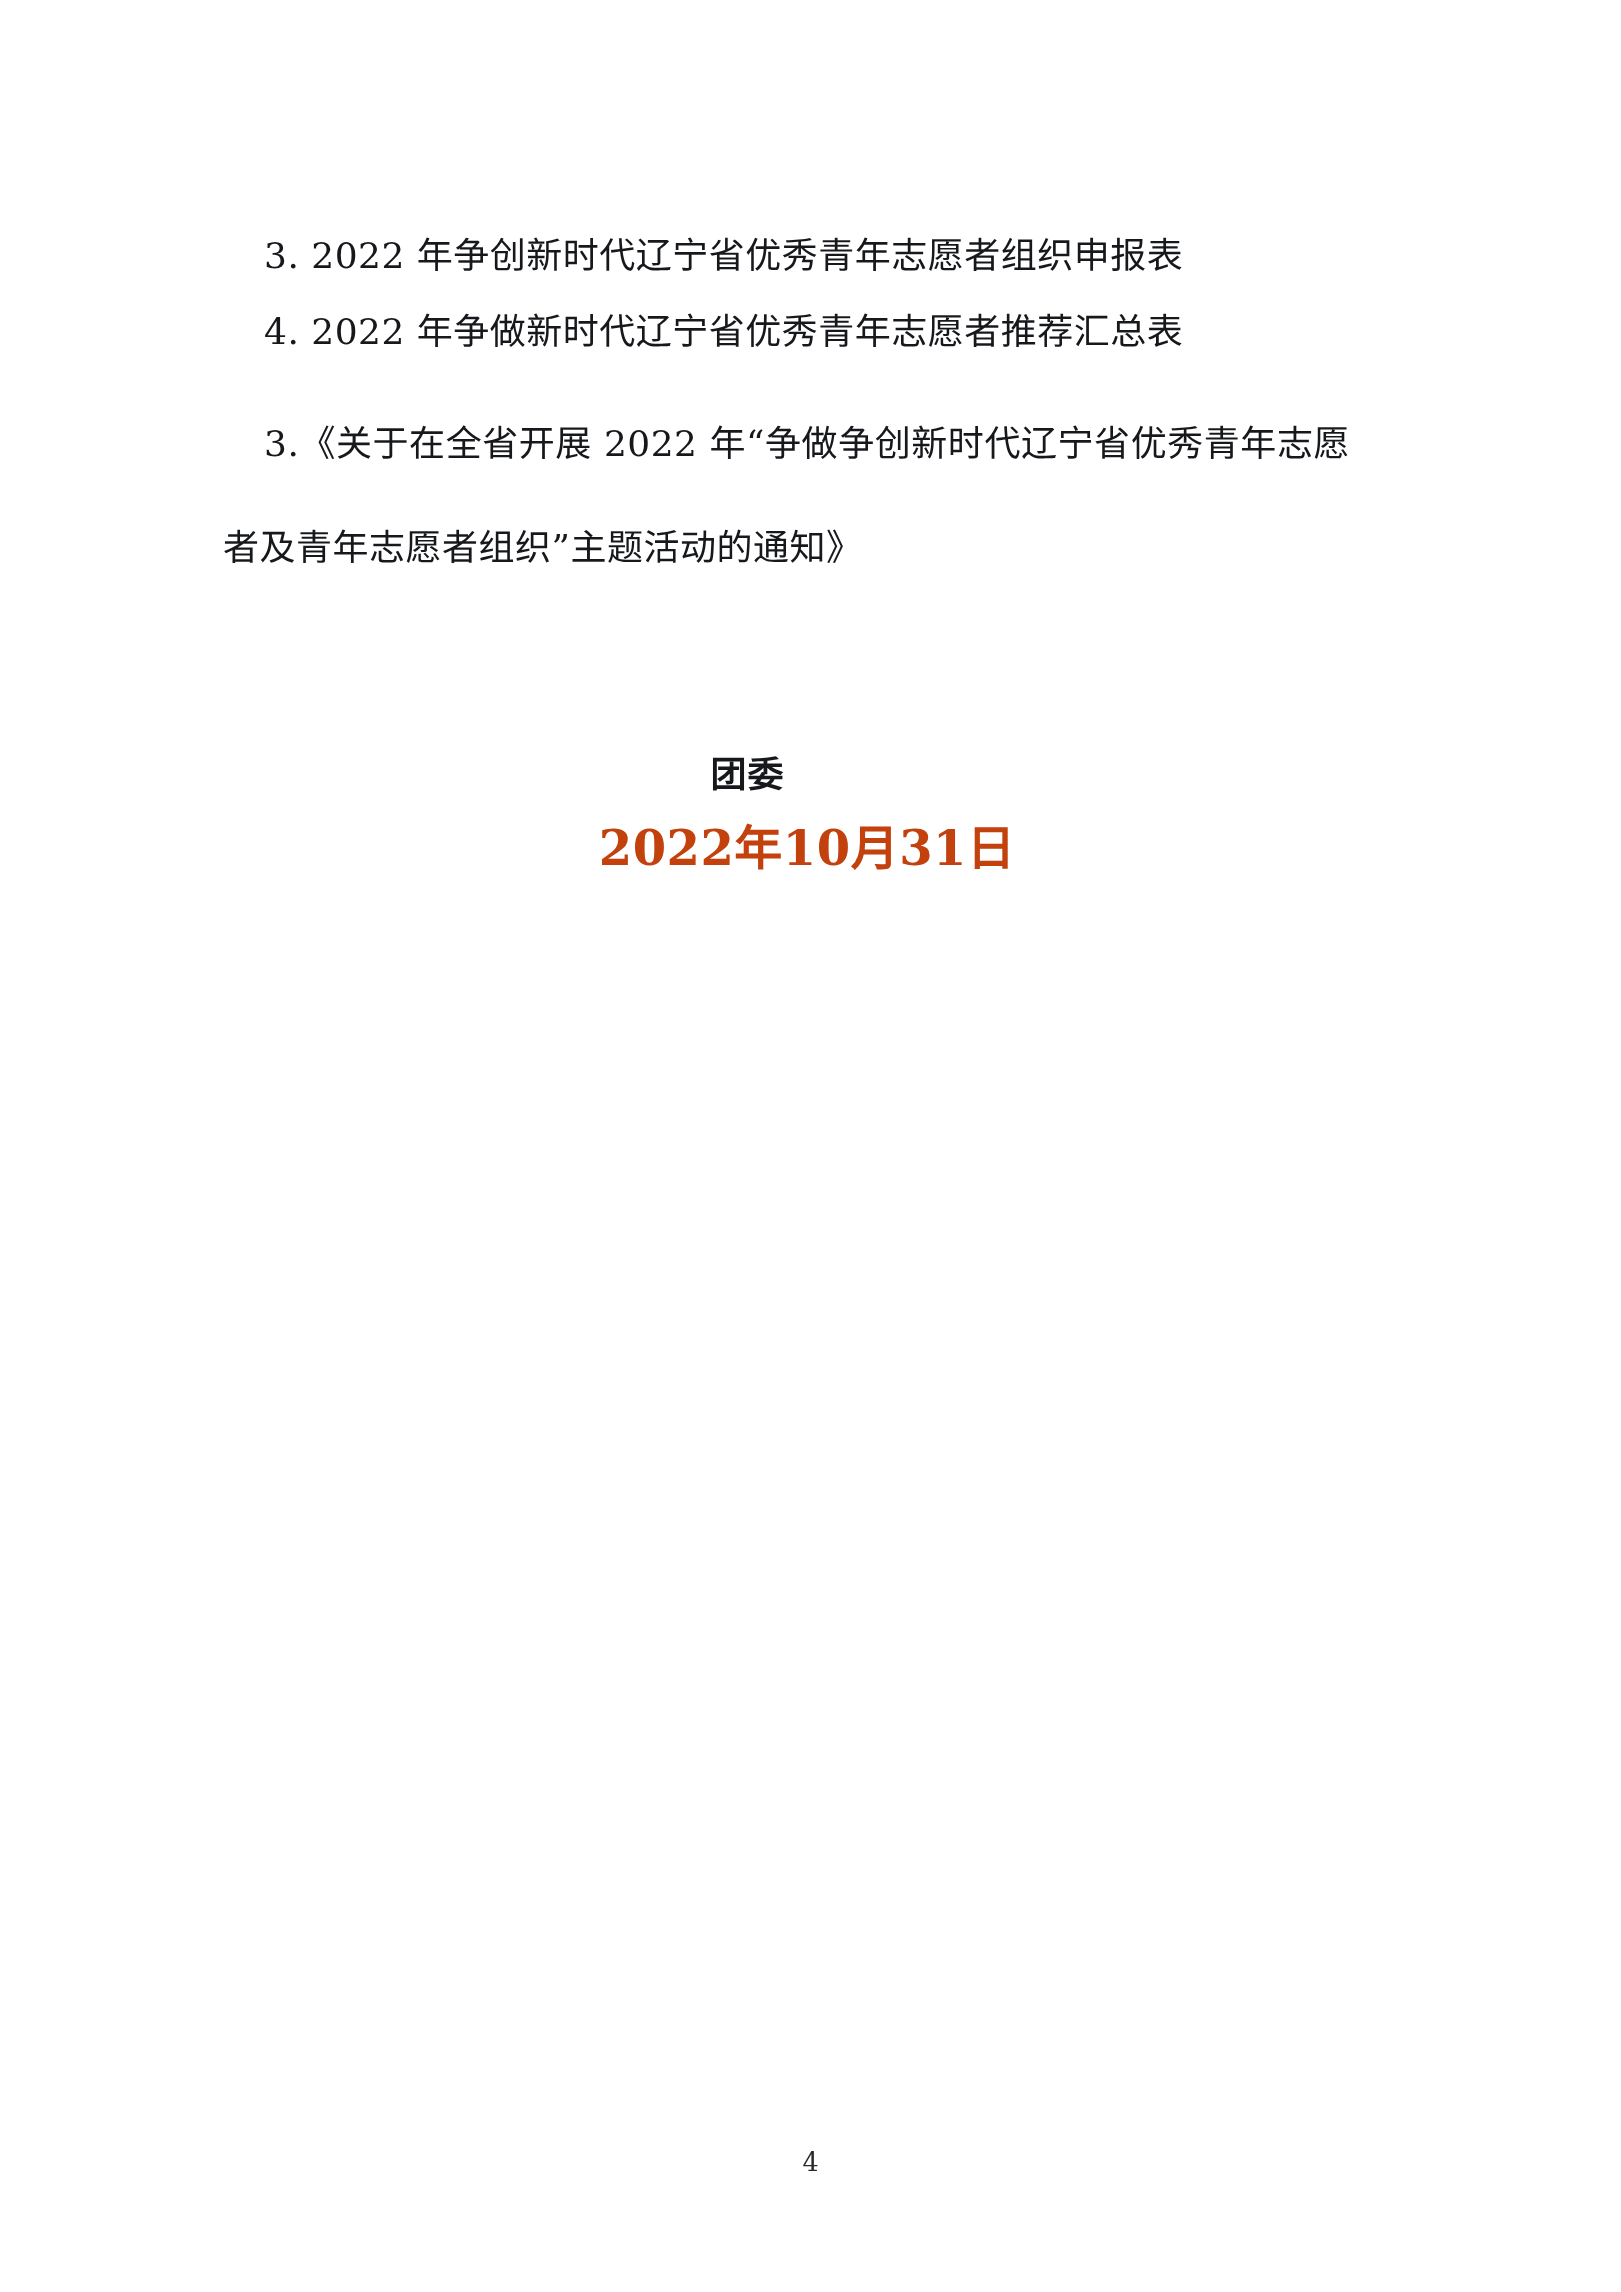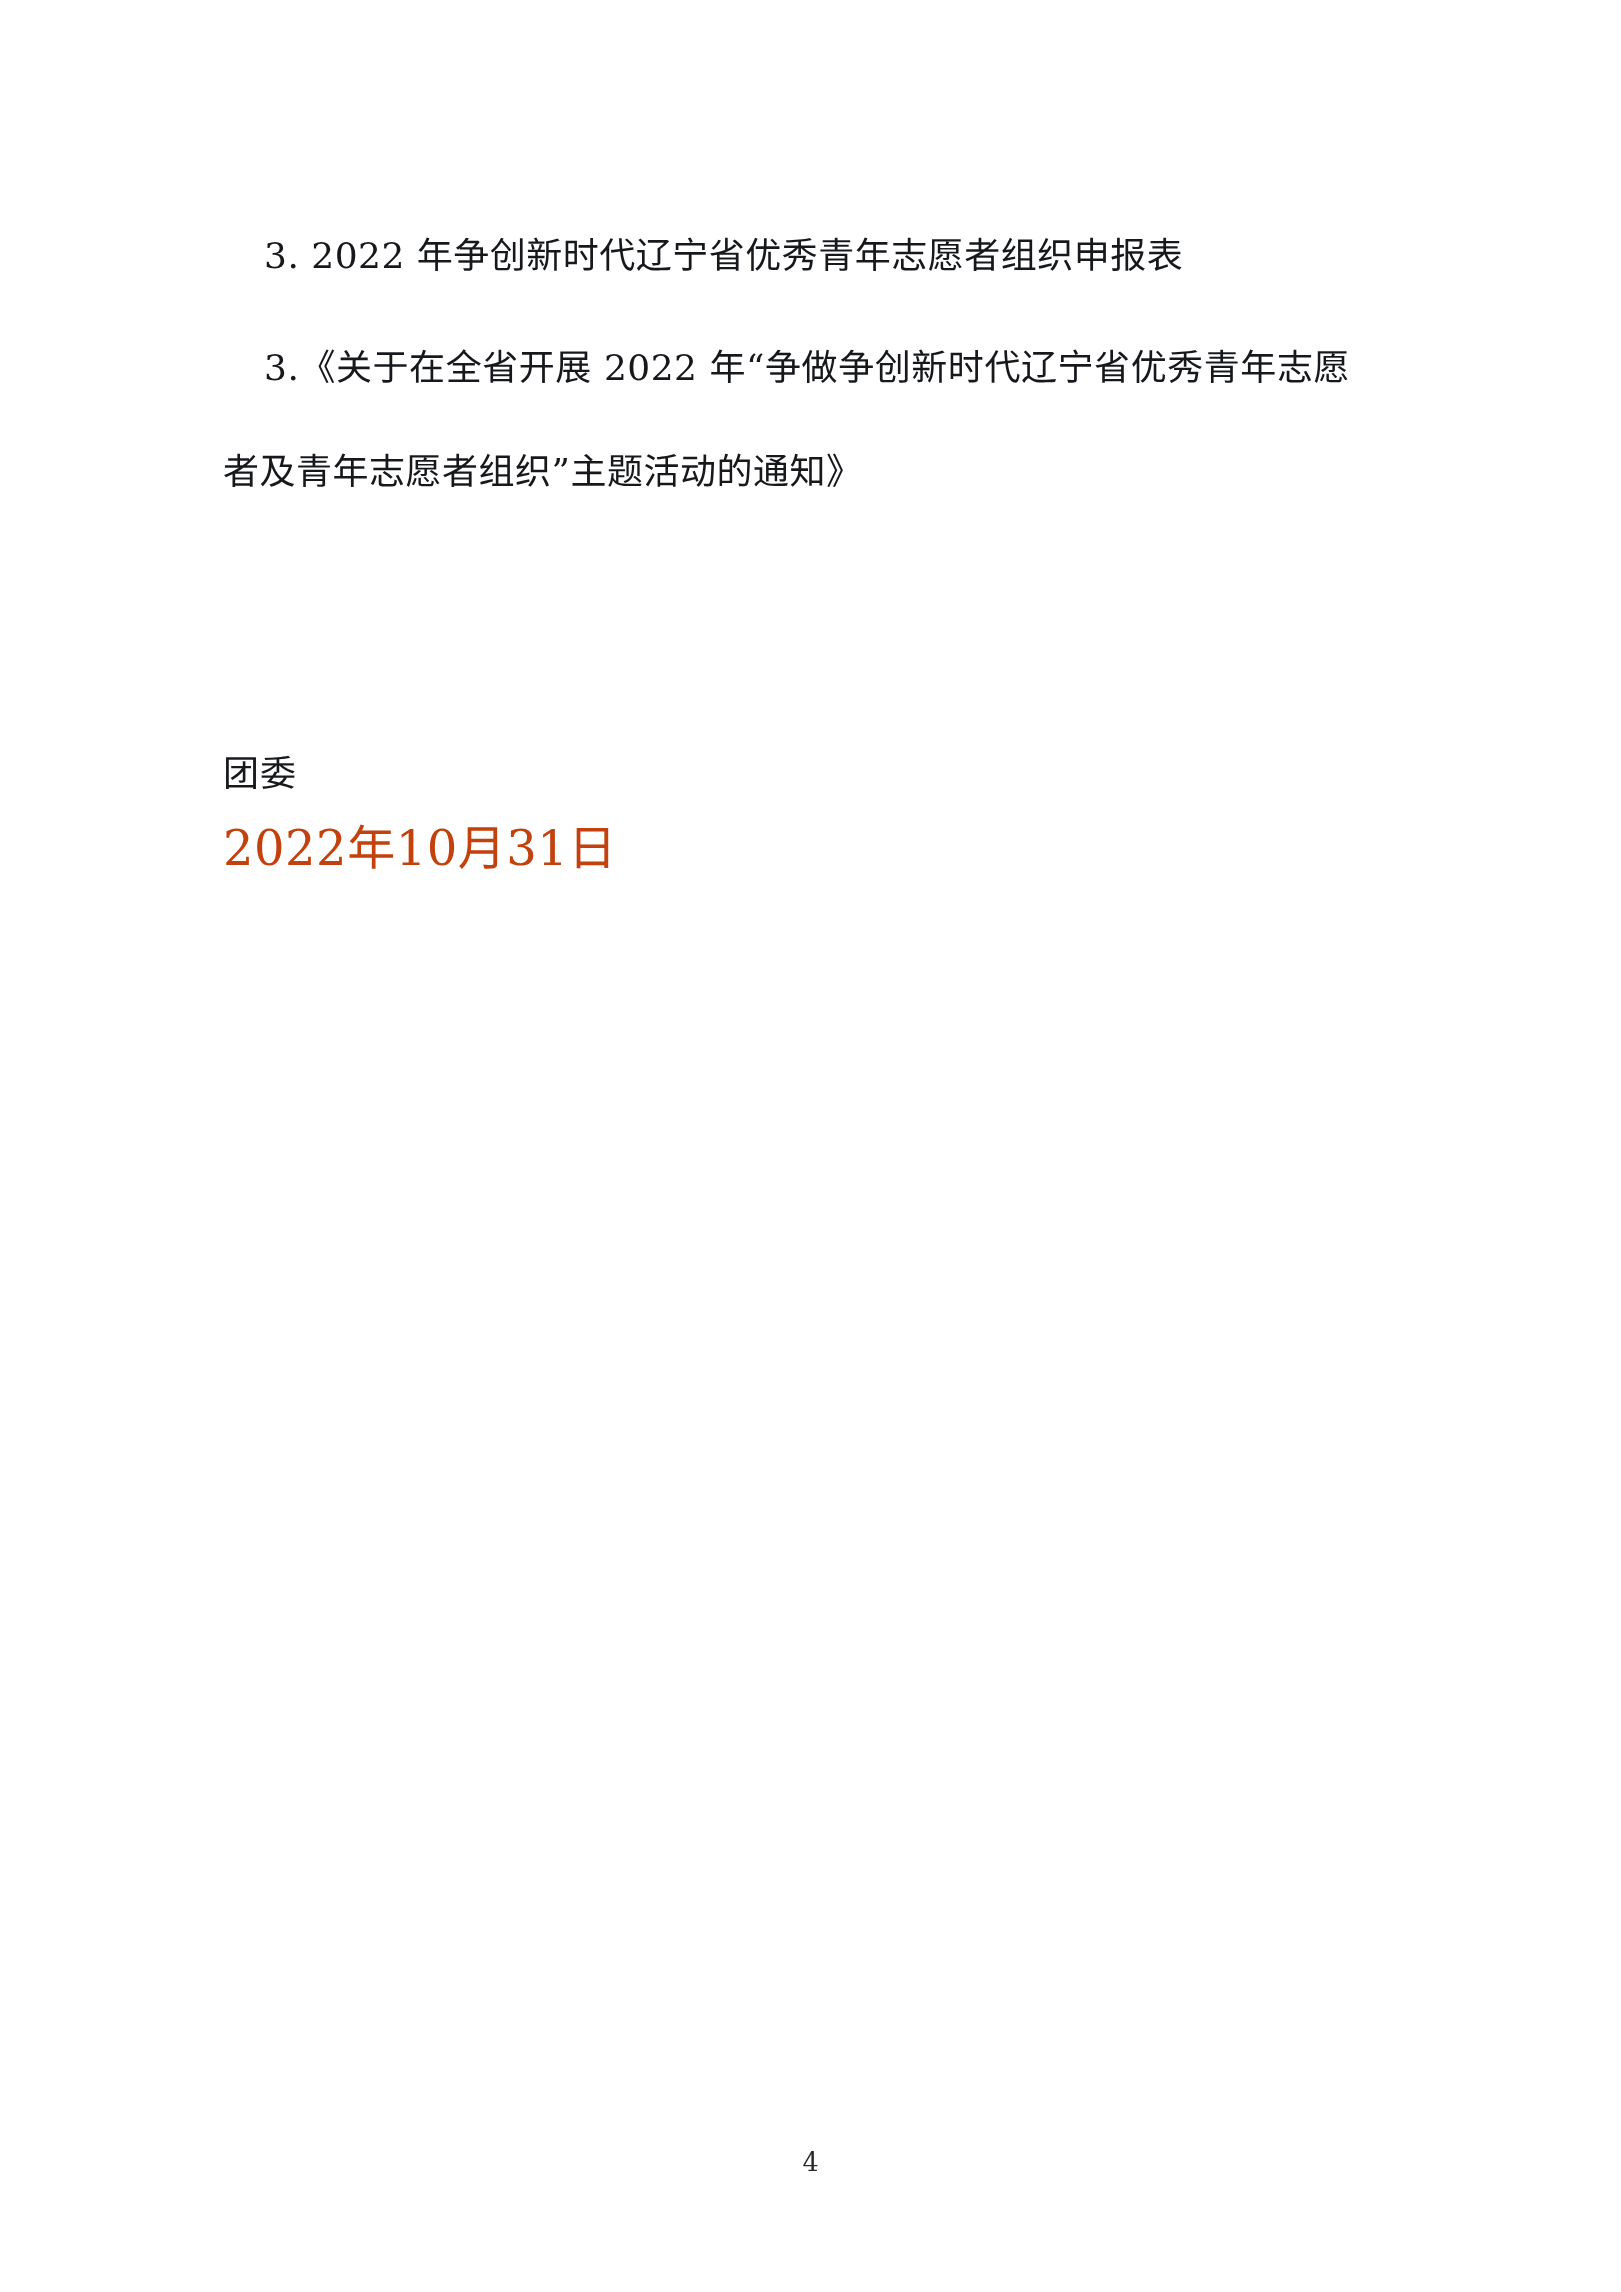--- a/index.html
+++ b/index.html
@@ -51,21 +51,22 @@
     margin: 21.6px 0 0 0;
     color: #16181c;
     text-align: justify;
     width: 1127px;
   }
   .signature-block {
     position: absolute;
     left: 223px;
     top: 725px;
     width: 1176px;
-    text-align: left;
+    text-align: center;
+    font-weight: bold;
   }
   .sign-org {
     font-size: 36px;
     line-height: 74px;
     letter-spacing: 1px;
     padding-right: 127px;
     color: #16181c;
   }
   .sign-date {
     font-size: 48px;
@@ -86,20 +87,21 @@
   }
 </style>
 </head>
 <body>
 
 <div class="page">
 
   <div class="content">
     <ul class="attach-list">
       <li class="attach-item">3. 2022 年争创新时代辽宁省优秀青年志愿者组织申报表</li>
+      <li class="attach-item">4. 2022 年争做新时代辽宁省优秀青年志愿者推荐汇总表</li>
     </ul>
 
     <p class="para">3.《关于在全省开展 2022 年“争做争创新时代辽宁省优秀青年志愿者及青年志愿者组织”主题活动的通知》</p>
   </div>
 
   <div class="signature-block">
     <div class="sign-org">团委</div>
     <div class="sign-date">2022年10月31日</div>
   </div>
 

